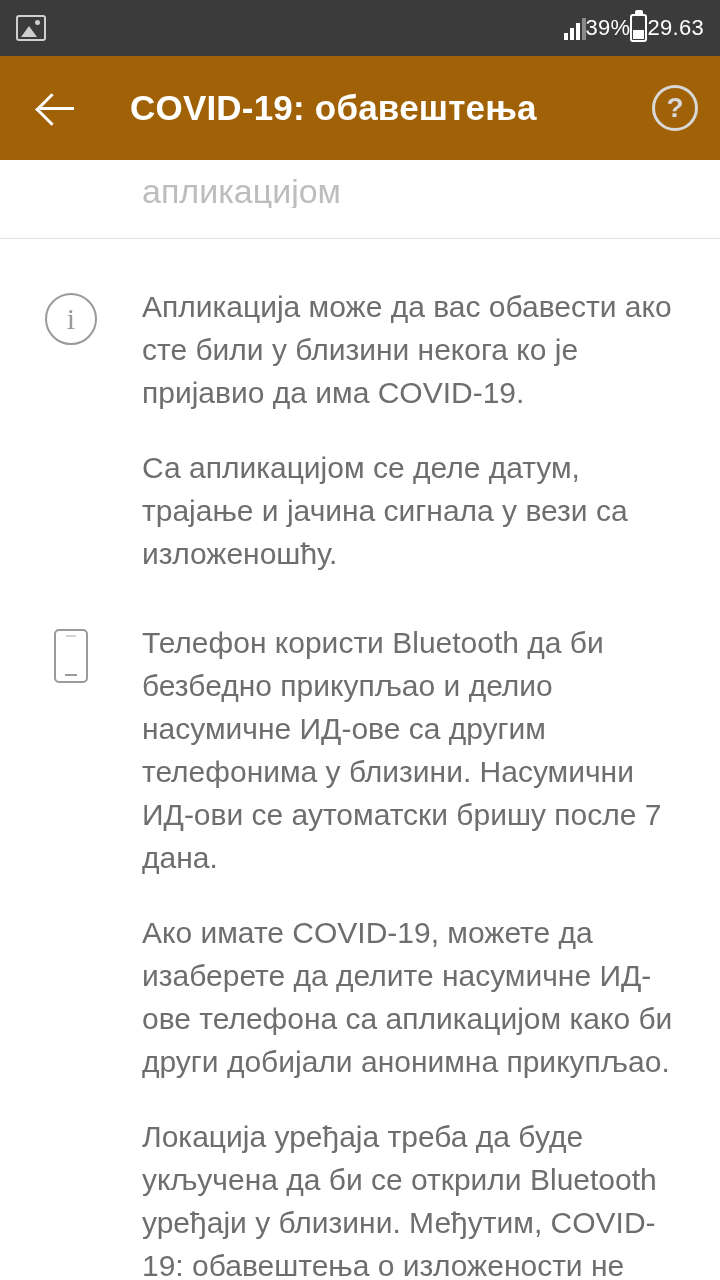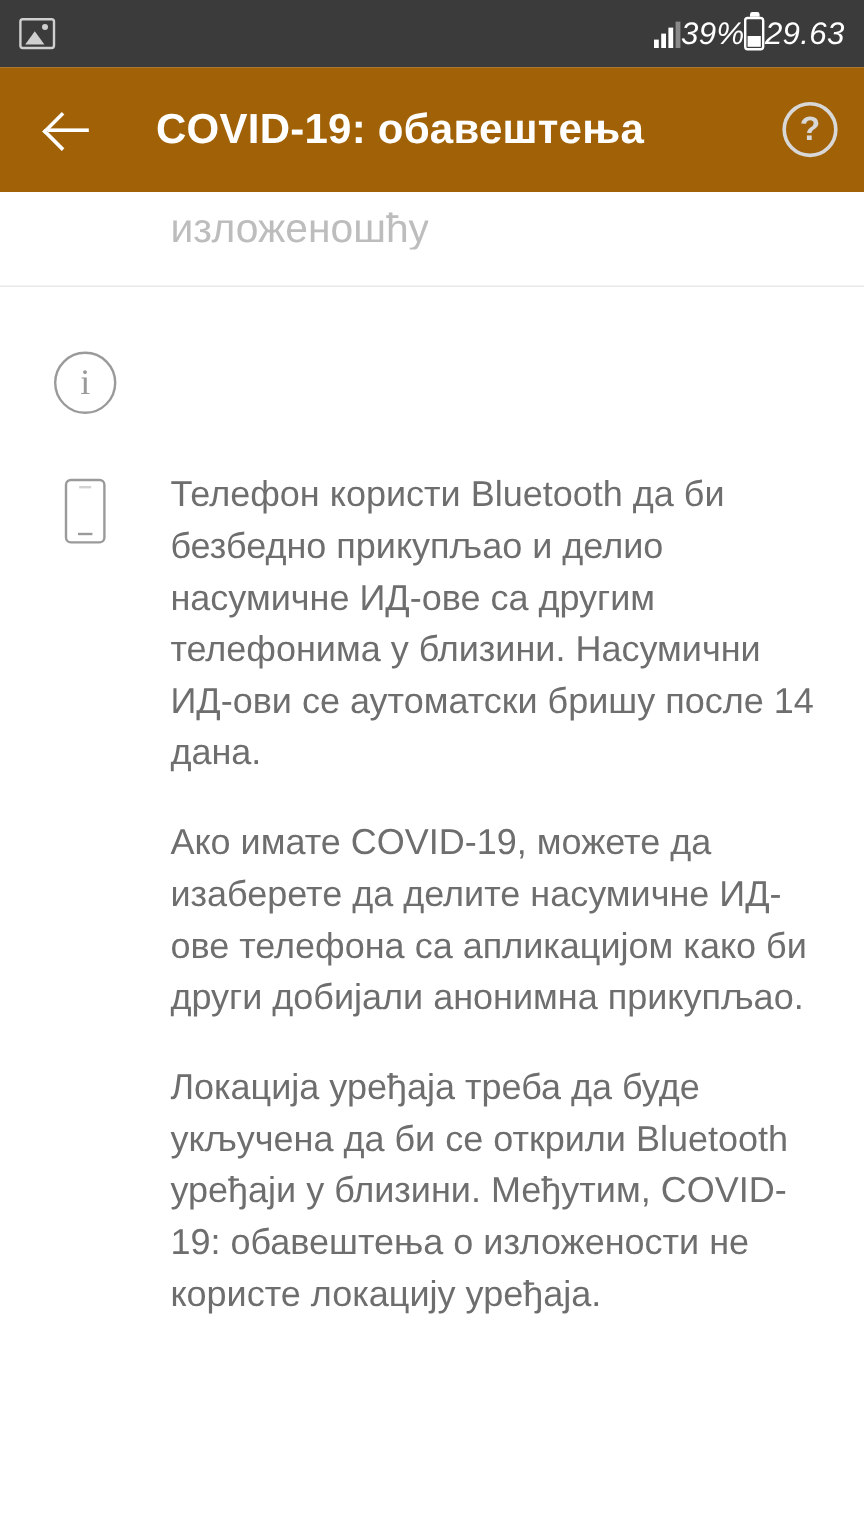--- a/index.html
+++ b/index.html
@@ -19,24 +19,23 @@
     align-items: center;
     padding: 0 16px;
     color: #ffffff;
   }
   .status-left { display: flex; align-items: center; gap: 10px; }
   .status-right {
     margin-left: auto;
     display: flex;
     align-items: center;
     gap: 0;
-    font-size: 26px;
+    font-size: 22px;
     font-weight: 500;
     letter-spacing: .3px;
-    font-style: italic;
   }
   .img-icon {
     width: 30px; height: 26px;
     border: 2px solid #cfcfcf;
     border-radius: 3px;
     position: relative;
     background: #3b3b3b;
   }
   .img-icon::before {
     content: "";
@@ -247,35 +246,39 @@
 
 <div class="app-bar">
   <div class="back-arrow"></div>
   <div class="app-title">COVID-19: обавештења</div>
   <div class="help-icon">?</div>
 </div>
 
 <div class="content">
 
   <div class="scroll-head">
-    <div class="partial-title">изложеношћу</div>
+    <div class="partial-title">апликацијом</div>
   </div>
 
   <div class="divider"></div>
 
   <div class="section">
     <div class="icon-col">
       <div class="info-icon">i</div>
     </div>
+    <div class="text-col">
+      <p class="para">Апликација може да вас обавести ако сте били у близини некога ко је пријавио да има COVID-19.</p>
+      <p class="para">Са апликацијом се деле датум, трајање и јачина сигнала у вези са изложеношћу.</p>
+    </div>
   </div>
 
   <div class="section">
     <div class="icon-col">
       <div class="phone-icon"></div>
     </div>
     <div class="text-col">
-      <p class="para">Телефон користи Bluetooth да би безбедно прикупљао и делио насумичне ИД-ове са другим телефонима у близини. Насумични ИД-ови се аутоматски бришу после 14 дана.</p>
+      <p class="para">Телефон користи Bluetooth да би безбедно прикупљао и делио насумичне ИД-ове са другим телефонима у близини. Насумични ИД-ови се аутоматски бришу после 7 дана.</p>
       <p class="para">Ако имате COVID-19, можете да изаберете да делите насумичне ИД-ове телефона са апликацијом како би други добијали анонимна прикупљао.</p>
       <p class="para">Локација уређаја треба да буде укључена да би се открили Bluetooth уређаји у близини. Међутим, COVID-19: обавештења о изложености не користе локацију уређаја.</p>
     </div>
   </div>
 
 </div>
 
 </body></html>

